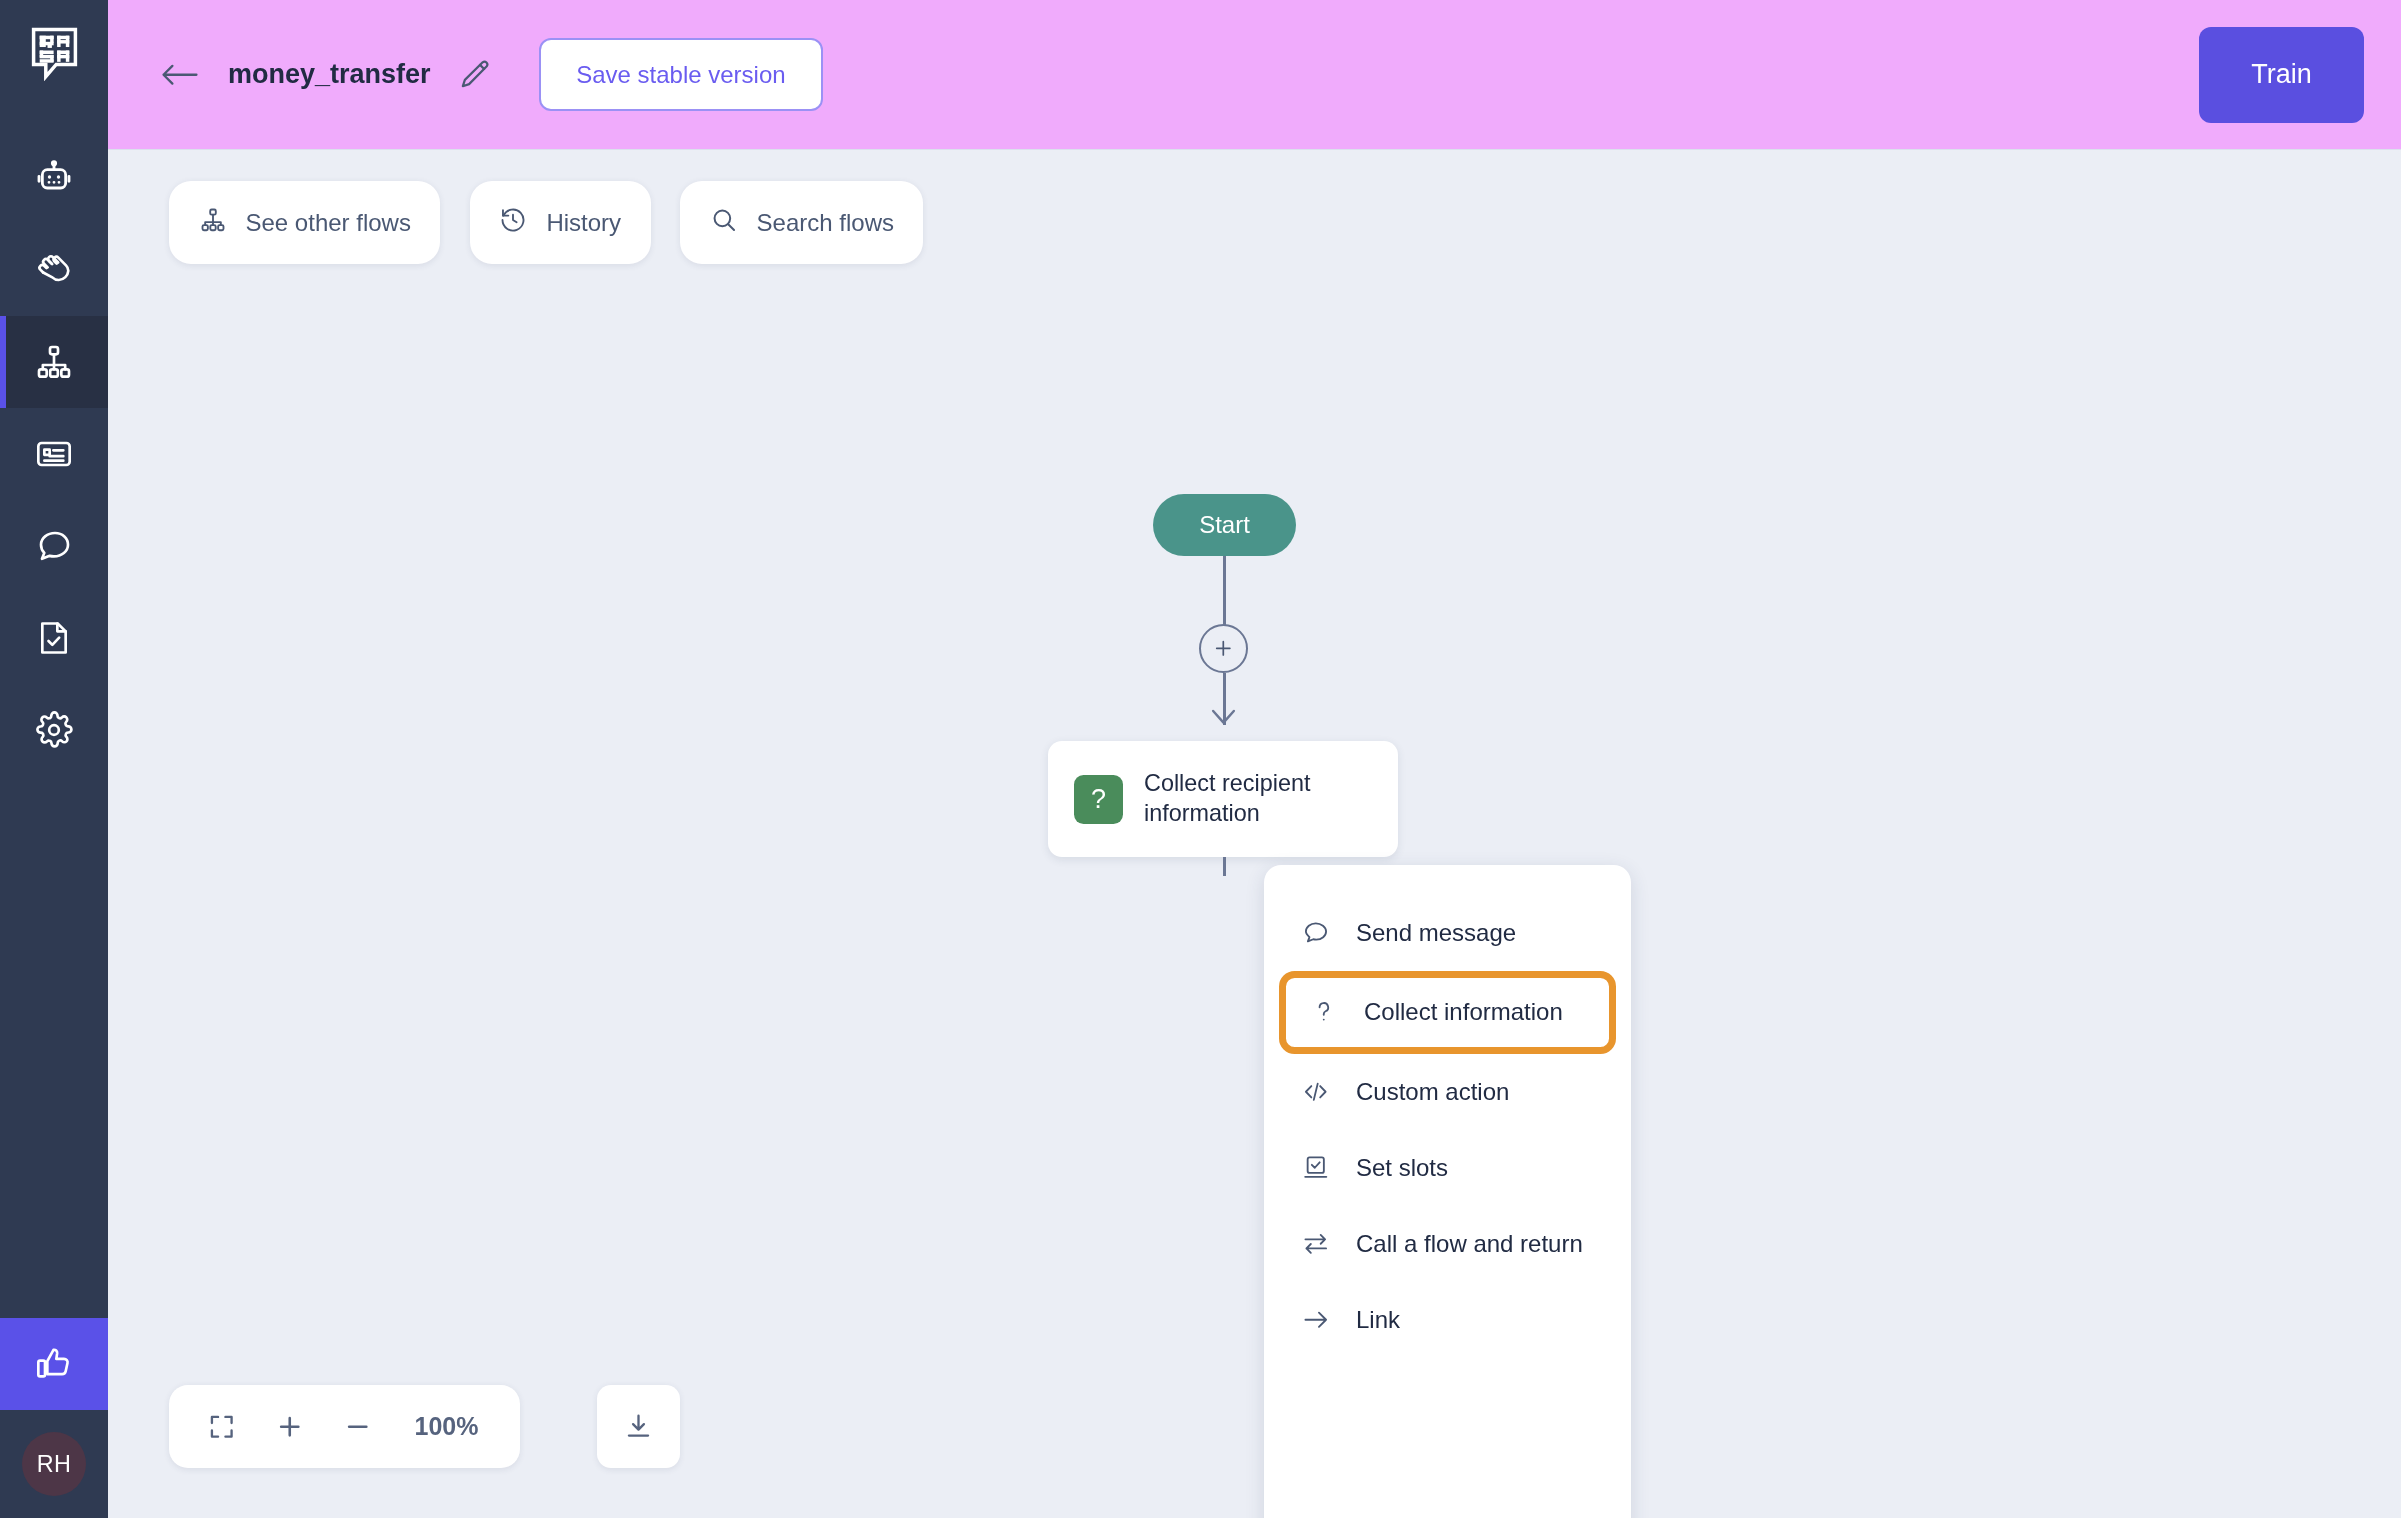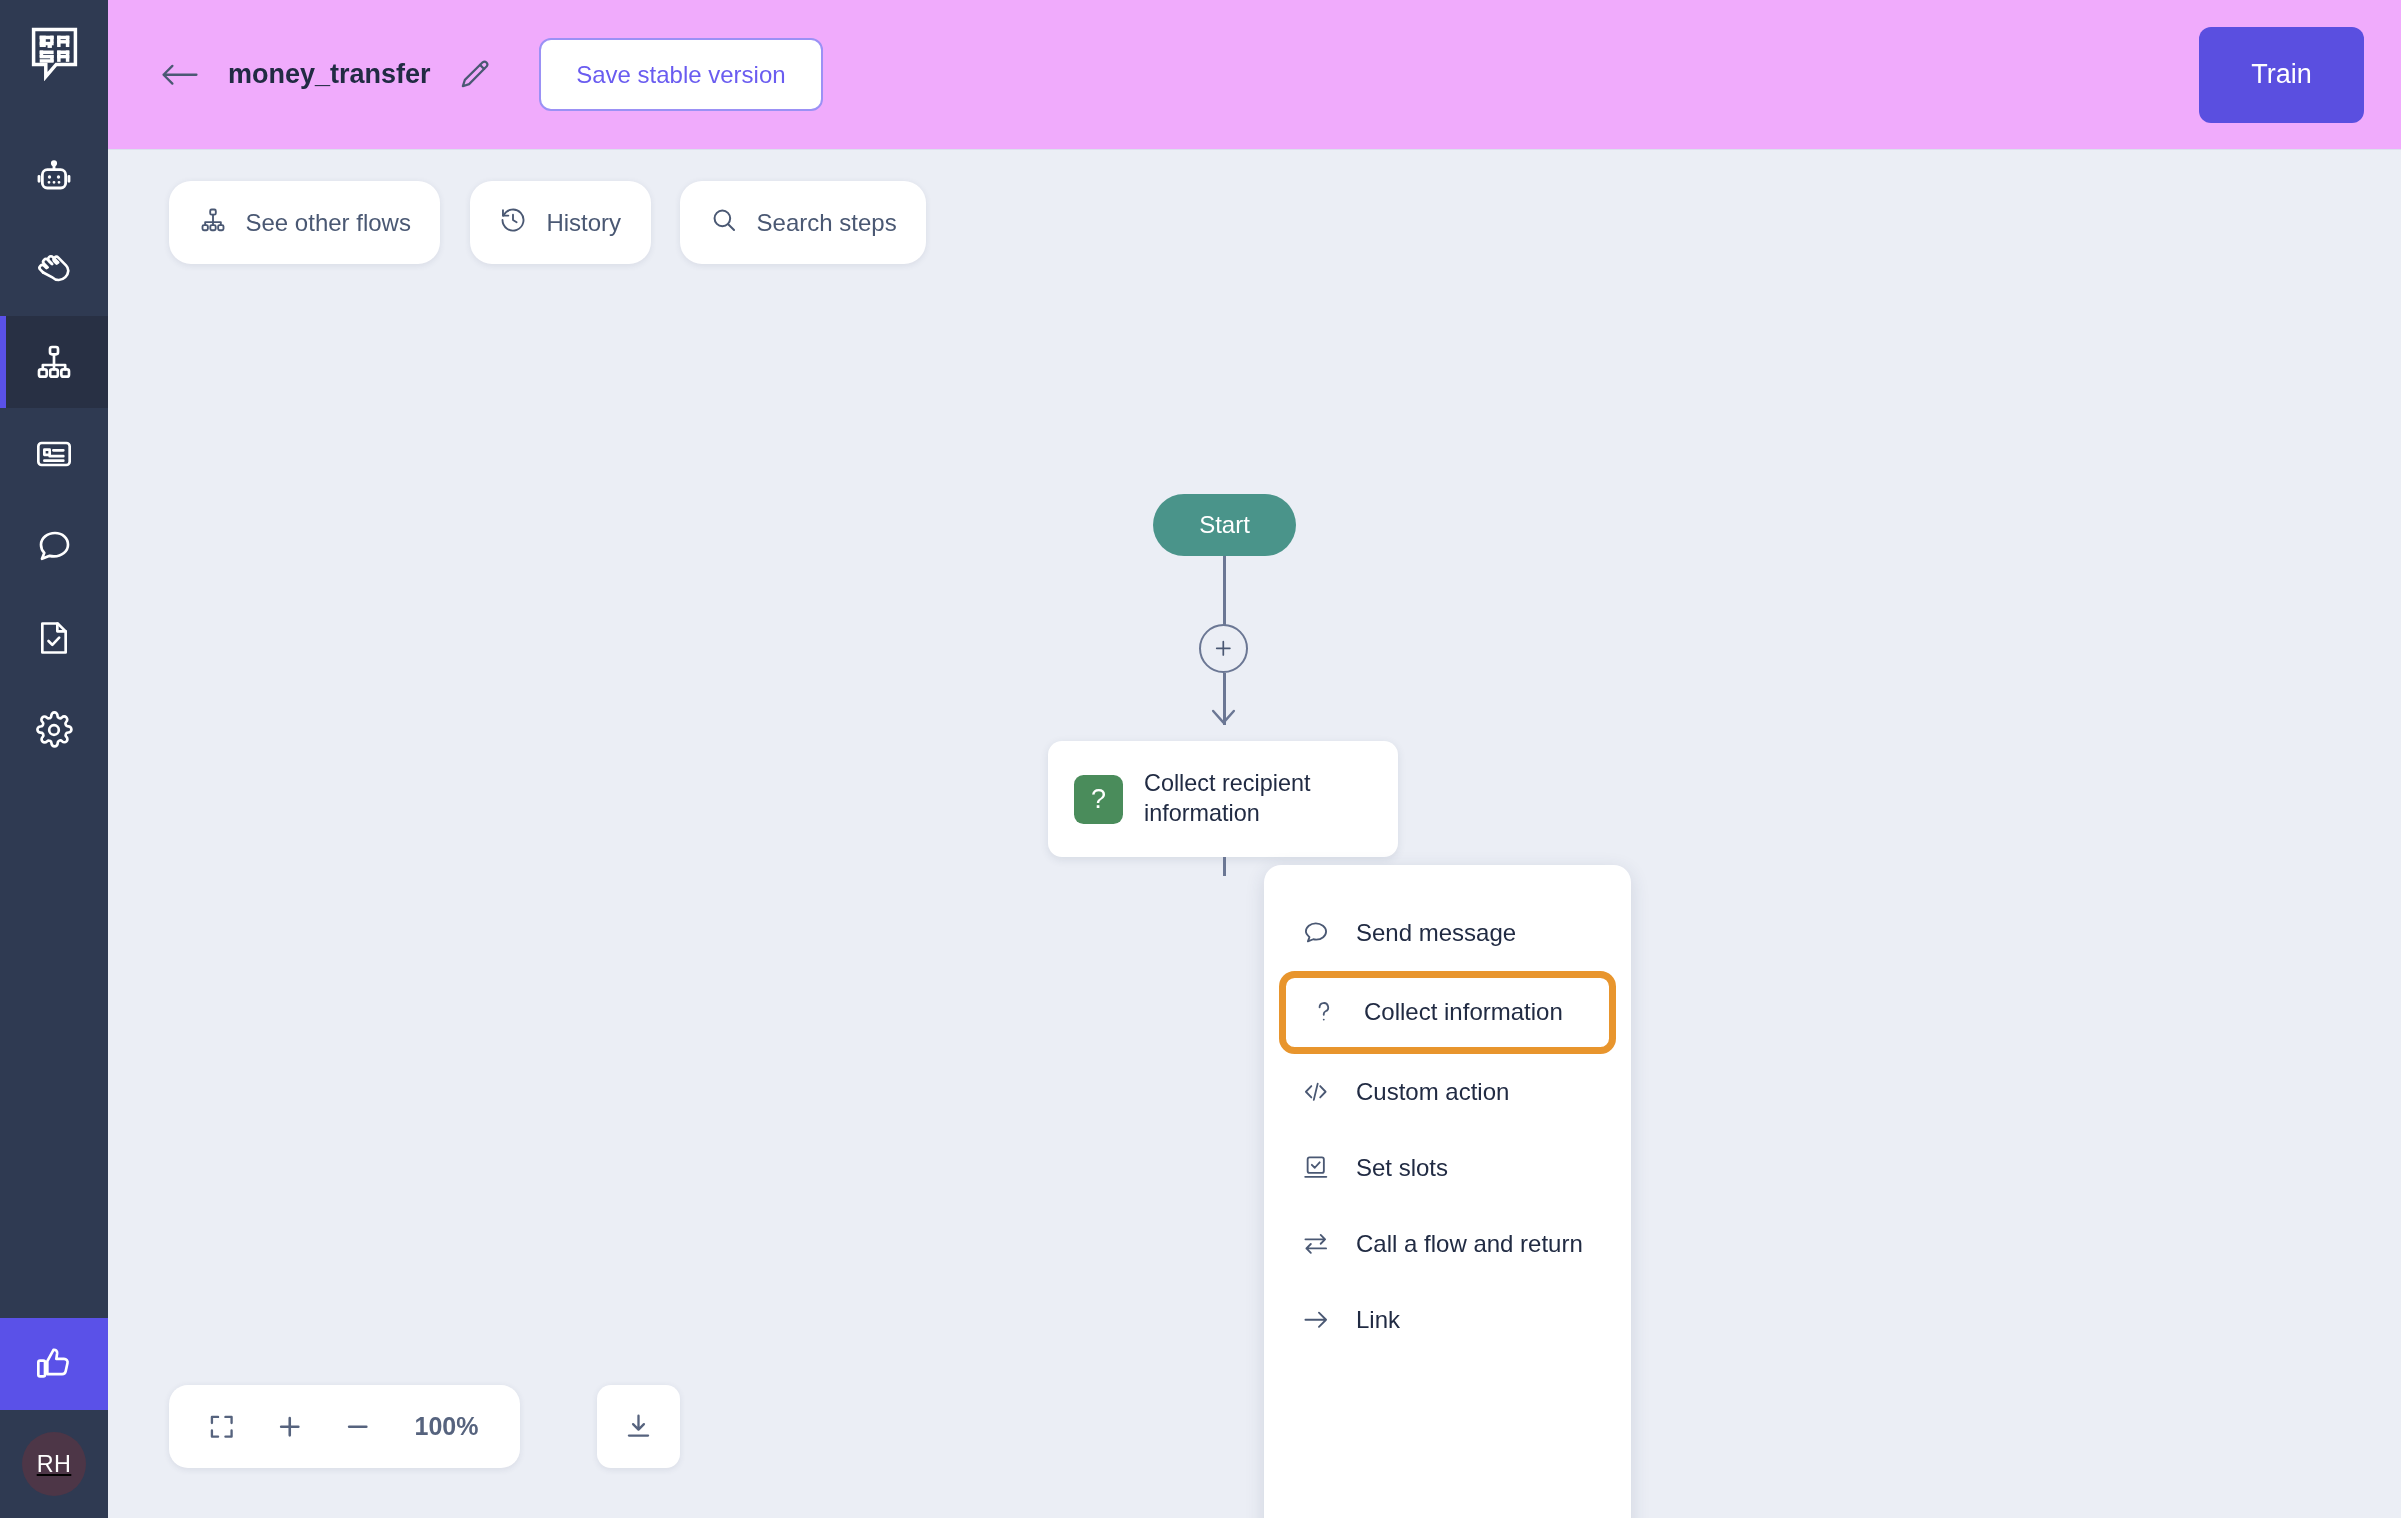--- a/index.html
+++ b/index.html
@@ -32,21 +32,21 @@
   }
   .nav-item.active { background: #283044; }
   .nav-item.active::before {
     content: ""; position: absolute; left: 0; top: 0;
     width: 6px; height: 92px; background: #5a51e8;
   }
   .nav-item svg { display: block; }
   .sidebar-bottom {
     position: absolute; left: 0; bottom: 0;
     width: 108px;
-    display: flex; flex-direction: column; align-items: center; text-decoration: underline;
+    display: flex; flex-direction: column; align-items: center;
   }
   .nav-item.promo { background: #5a51e8; width: 108px; height: 92px; }
   .avatar-wrap {
     width: 108px; height: 108px;
     display: flex; align-items: center; justify-content: center;
   }
   .avatar {
     width: 64px; height: 64px; border-radius: 50%;
     background: #4d3647;
     color: #fff; font-size: 23.4px; letter-spacing: 0.4px;
@@ -358,21 +358,21 @@
         <span>History</span>
       </button>
 
       <button class="tool-btn">
         <span>
           <svg width="28" height="28" viewBox="0 0 24 24" fill="none" stroke="#4a5873" stroke-width="1.7" stroke-linecap="round" stroke-linejoin="round">
             <circle cx="10.6" cy="10.6" r="6.7"></circle>
               <path d="M15.6 15.6 20.6 20.6"></path>
           </svg>
         </span>
-        <span>Search steps</span>
+        <span>Search flows</span>
       </button>
     </div>
 
     <div class="start-node">
       <span>Start</span>
     </div>
 
     <div class="edge edge-v" style="left:1115px; top:406px; height:69px;"></div>
 
     <div class="plus-node">

